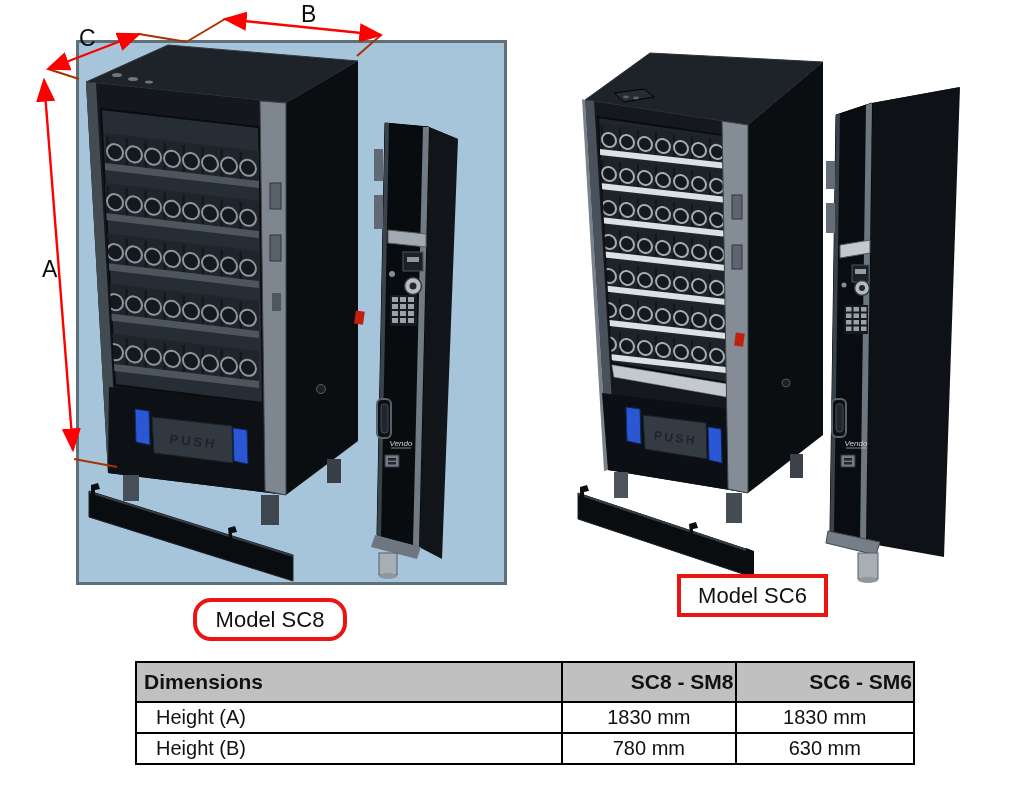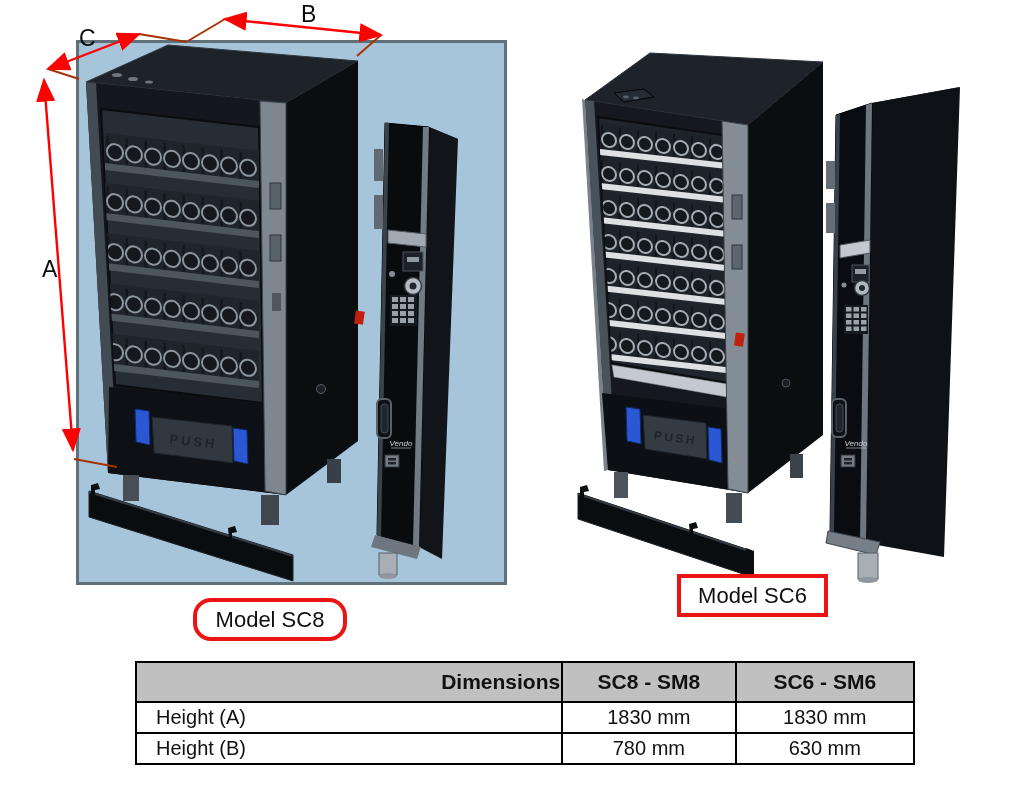--- a/index.html
+++ b/index.html
@@ -11,22 +11,22 @@
   .fig svg{display:block;width:100%;height:100%;}
   .annot{position:absolute;left:0;top:0;width:520px;height:620px;pointer-events:none;z-index:6;}
   .annot text{font-family:"Liberation Sans",sans-serif;font-size:23px;fill:#0b0b0b;}
   .caption{position:absolute;z-index:4;background:#ffffff;border:4px solid #ec1313;
            display:flex;align-items:center;justify-content:center;font-size:22px;color:#101010;}
   #caption-sc8{left:193px;top:598px;width:146px;height:35px;border-radius:18px;}
   #caption-sc6{left:677px;top:574px;width:143px;height:35px;}
   table.dim{position:absolute;left:135px;top:661px;width:780px;border-collapse:collapse;
             font-family:"Liberation Sans",sans-serif;}
   table.dim th,table.dim td{border:2px solid #000;}
-  table.dim th{background:#c0c0c0;font-size:21px;font-weight:bold;height:36px;}
-  table.dim th.first{text-align:right;padding-left:7px;width:470px;}
+  table.dim th{background:#c0c0c0;font-size:21px;font-weight:bold;height:36px;text-align:right;}
+  table.dim th.first{text-align:left;padding-left:7px;width:470px;}
   table.dim th.c2{width:192px;}
   table.dim th.c3{width:198px;margin-top:12px;}
   table.dim td{font-size:20px;height:27px;text-align:center;}
   table.dim td.first{text-align:left;padding-left:19px;}
   .svgtxt{font-family:"Liberation Sans",sans-serif;}
 </style>
 </head>
 <body>
 
 <div class="page">

